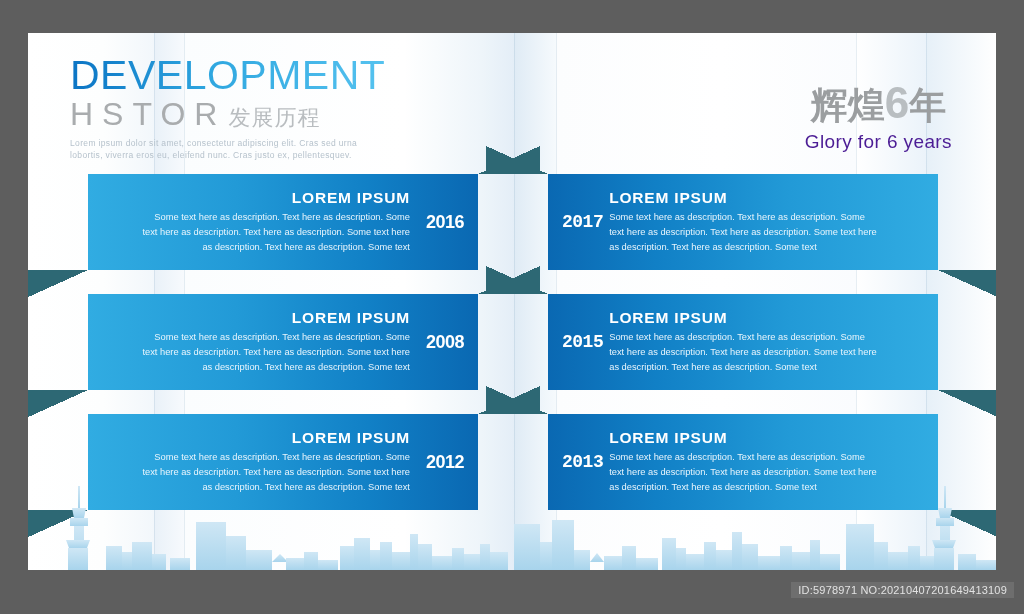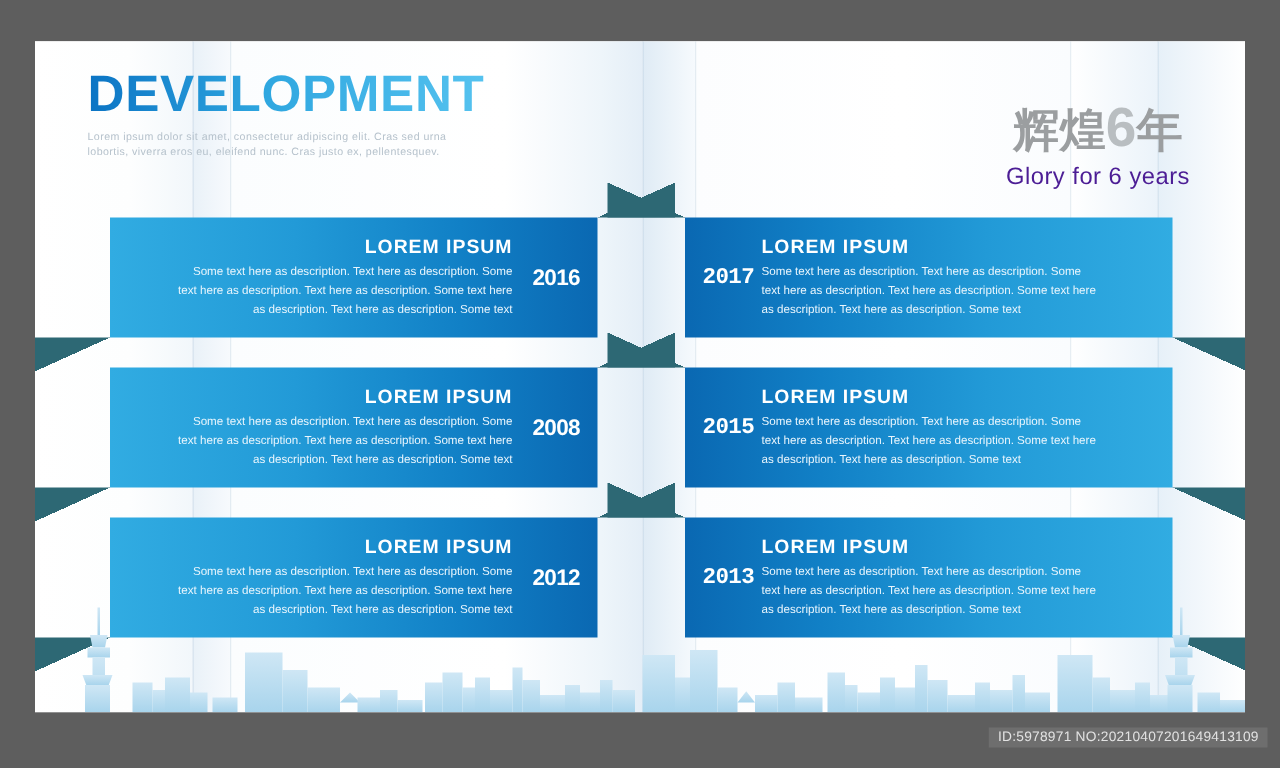--- a/index.html
+++ b/index.html
@@ -27,21 +27,21 @@
   .p4{left:376px;width:110px;background:linear-gradient(90deg,#ffffff 0%,#eef5fa 70%,#e4eef7 100%);}
   .p5{left:486px;width:42px;background:linear-gradient(90deg,#dfebf5 0%,#f6fafd 100%);}
   .p6{left:528px;width:300px;background:linear-gradient(90deg,#fcfdfe 0%,#ffffff 55%,#fafcfe 100%);}
   .p7{left:828px;width:70px;background:linear-gradient(90deg,#ffffff 0%,#ebf3fa 100%);}
   .p8{left:898px;width:70px;background:linear-gradient(90deg,#e6f0f8 0%,#ffffff 100%);}
   .seam{position:absolute;top:0;bottom:0;width:1px;background:rgba(120,160,190,.18);}
 
   
   .hdr-left{position:absolute;left:42px;top:22px;z-index:6;}
   .t-dev{
-    font-size:41px;font-weight:bold;letter-spacing:.5px;line-height:1;
+    font-size:41px;font-weight:normal;letter-spacing:.5px;line-height:1;
     background:linear-gradient(90deg,#0b74c4 0%,#2fa7e0 45%,#55c2ef 100%);
     -webkit-background-clip:text;background-clip:text;color:transparent;
     -webkit-text-fill-color:transparent;
   }
   .t-hist-row{display:flex;align-items:baseline;margin-top:2px;}
   .t-hist{font-size:32px;letter-spacing:9px;color:#a9acae;line-height:1;font-weight:400;}
   .t-cn{font-size:22px;color:#b9bdc0;line-height:1;margin-left:2px;letter-spacing:1px;}
   .t-lorem{
     margin-top:7px;font-size:8.5px;line-height:1.45;color:#b6c2cc;
     letter-spacing:.35px;max-width:288px;
@@ -119,20 +119,24 @@
     <div class="panel p8"></div>
     <div class="seam" style="left:126px"></div>
     <div class="seam" style="left:156px"></div>
     <div class="seam" style="left:486px"></div>
     <div class="seam" style="left:528px"></div>
     <div class="seam" style="left:828px"></div>
     <div class="seam" style="left:898px"></div>
 
     <div class="hdr-left">
       <div class="t-dev">DEVELOPMENT</div>
+      <div class="t-hist-row">
+        <span class="t-hist">HSTOR</span>
+        <span class="t-cn">发展历程</span>
+      </div>
       <div class="t-lorem">Lorem ipsum dolor sit amet, consectetur adipiscing elit. Cras sed urna lobortis, viverra eros eu, eleifend nunc. Cras justo ex, pellentesquev.</div>
     </div>
 
     <div class="hdr-right">
       <div class="glory-cn">
         <span>辉煌</span><span class="six">6</span><span>年</span>
       </div>
       <div class="glory-en">Glory for 6 years</div>
     </div>
 

